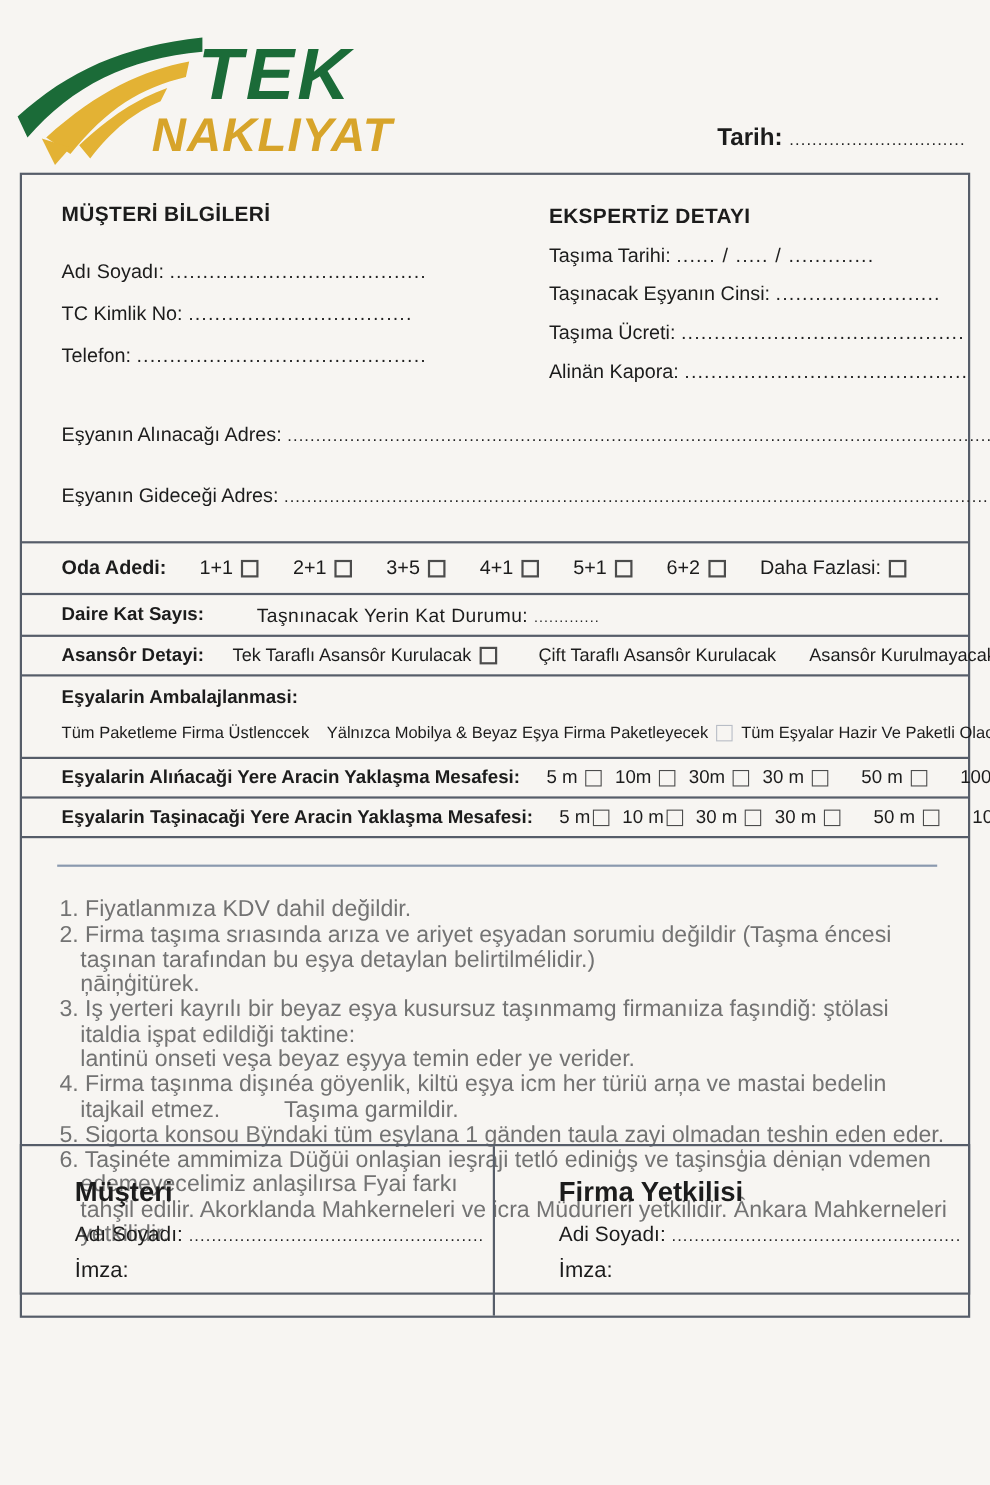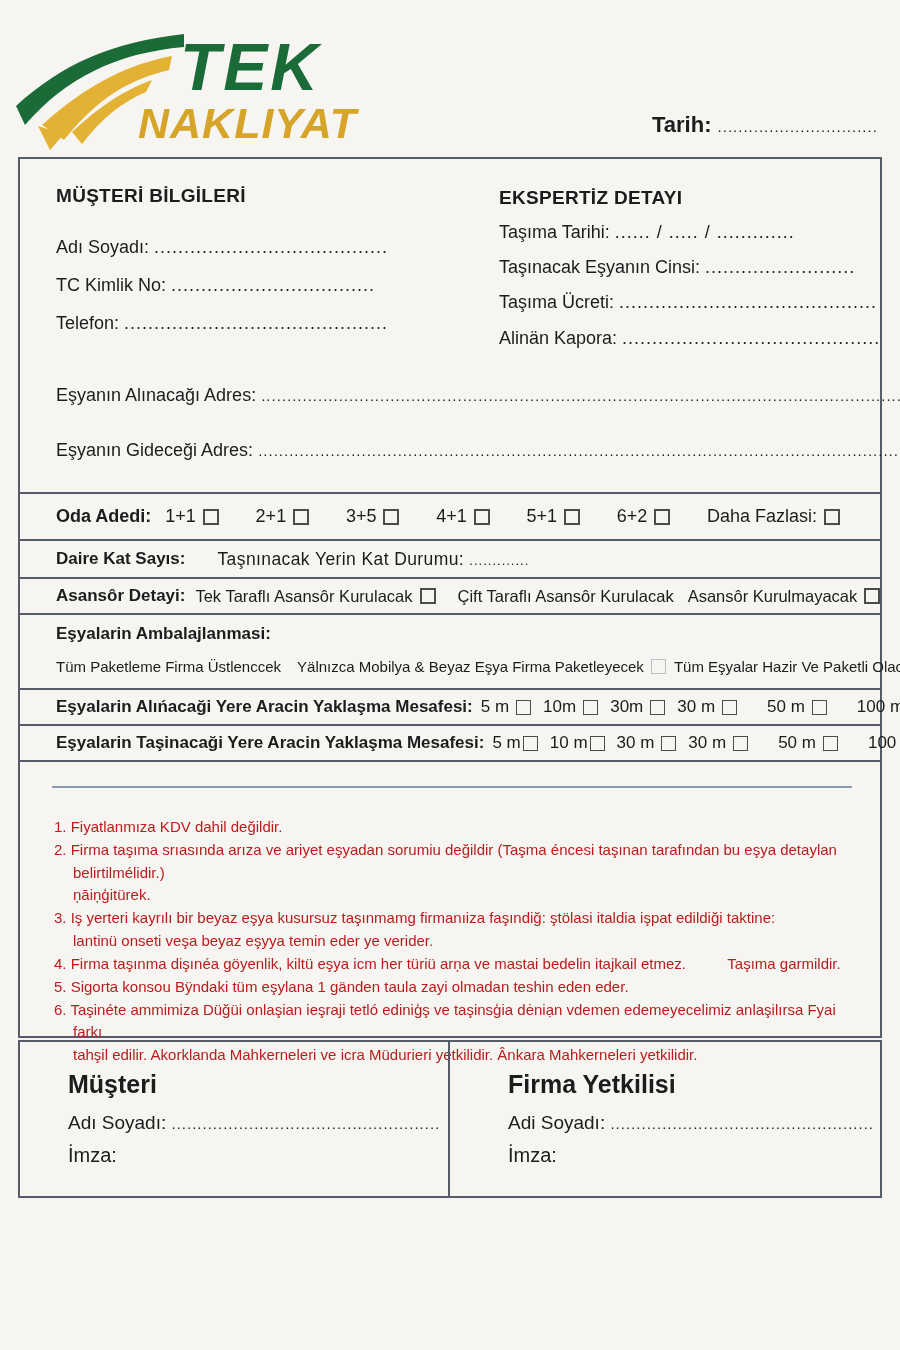--- a/index.html
+++ b/index.html
@@ -25,34 +25,35 @@
     color:#d7a42a; letter-spacing:1px; line-height:1;
   }
   .date-line {
     position:absolute; left:652px; top:112px; white-space:nowrap;
     font-size:22px; font-weight:700;
   }
   .date-line .dots { font-size:15px; font-weight:400; }
 
   
   .main-box {
-    position:absolute; left:18px; top:157px; width:864px; height:881px;
+    position:absolute; left:18px; top:157px; width:864px; height:1020px;
     border:2px solid #565d69;
   }
   .abs { position:absolute; white-space:nowrap; }
   .sec-title { font-size:19px; font-weight:700; letter-spacing:0.3px; }
   .fld { font-size:18px; }
   .fld .dots, .dots { letter-spacing:1px; color:#222; }
 
   
   .row {
     position:absolute; left:0; width:100%;
     border-top:2px solid #565d69;
     display:flex; align-items:center;
-    padding:0 14px 0 36px;
+    padding:0 30px 0 36px;
+    gap:16px;
   }
   .row-label { font-weight:700; font-size:18px; white-space:nowrap; }
   .opts { display:flex; flex:1; align-items:center; }
   .opt { display:flex; align-items:center; white-space:nowrap; }
   .cb {
     display:inline-block; width:16px; height:16px;
     border:2px solid #4c4c4c; margin-left:7px; background:transparent;
     flex:0 0 auto;
   }
   .cb.small { width:15px; height:15px; border-width:1.8px; }
@@ -79,21 +80,21 @@
   .row-dist1 .row-label, .row-dist2 .row-label { font-size:17px; margin-right:8px; }
   .dist-opts { display:flex; align-items:center; font-size:17px; }
   .dist-opts .opt { margin-left:12px; }
   .dist-opts .opt.gap { margin-left:30px; }
 
   
   .terms { position:absolute; left:0; top:601px; width:100%; height:280px; border-top:2px solid #565d69; }
   .blue-rule { position:absolute; left:32px; right:28px; top:24px; height:2px; background:#8a99ae; }
   .terms-list { position:absolute; left:34px; top:54px; right:16px; }
   .term {
-    font-size:15px; line-height:22.5px; color:#b91c1c;
+    font-size:21px; line-height:22.5px; color:#737373;
     white-space:pre-wrap;
     padding-left:19px; text-indent:-19px;
     margin-bottom:0.5px;
   }
 
   
   .sig-box {
     position:absolute; left:18px; top:1040px; width:864px; height:158px;
     border:2px solid #565d69; display:flex;
   }

